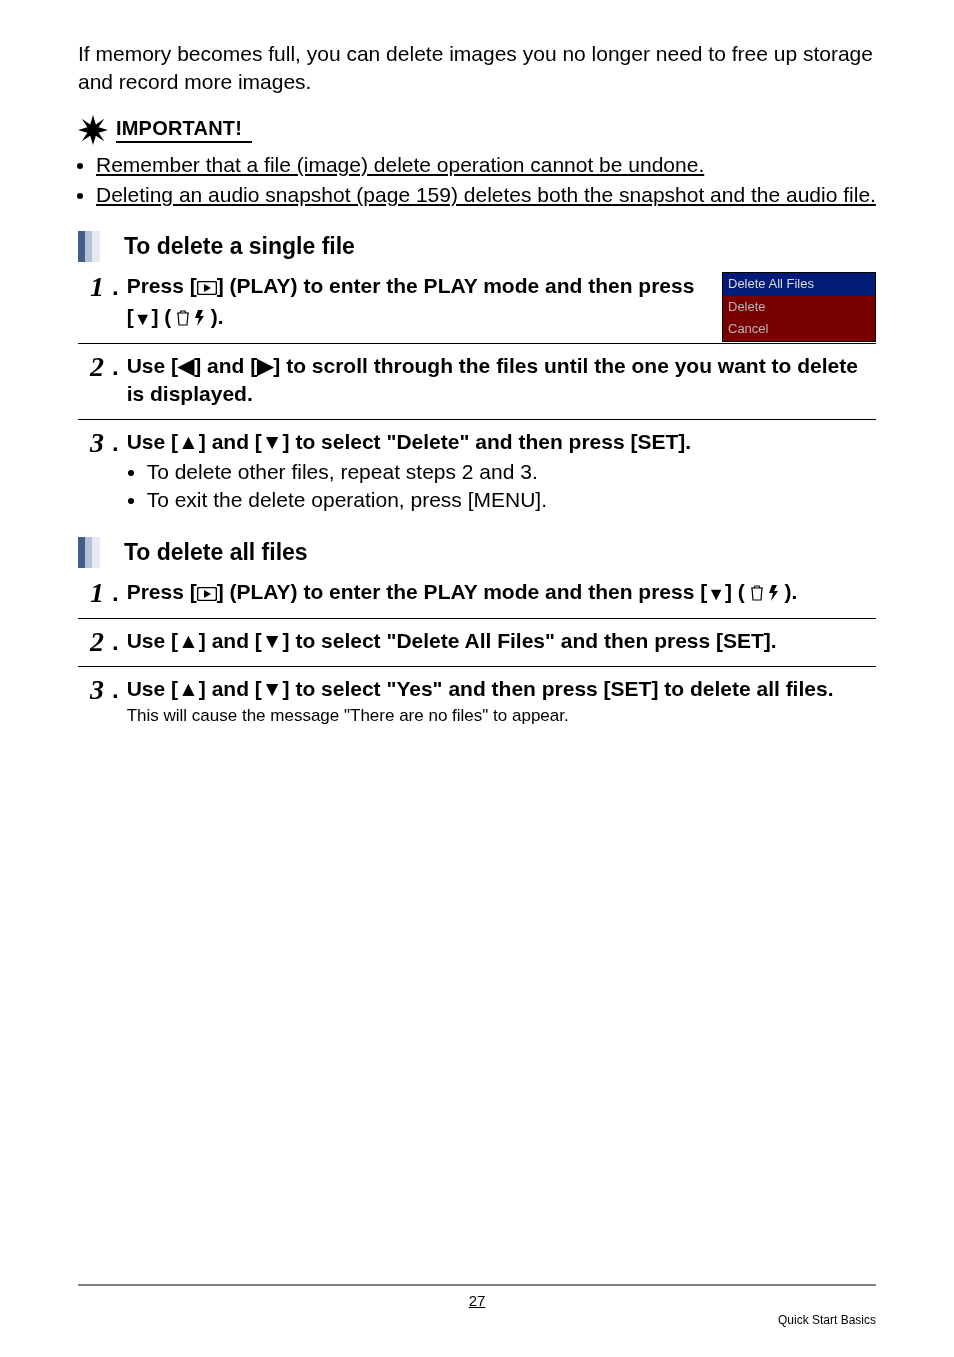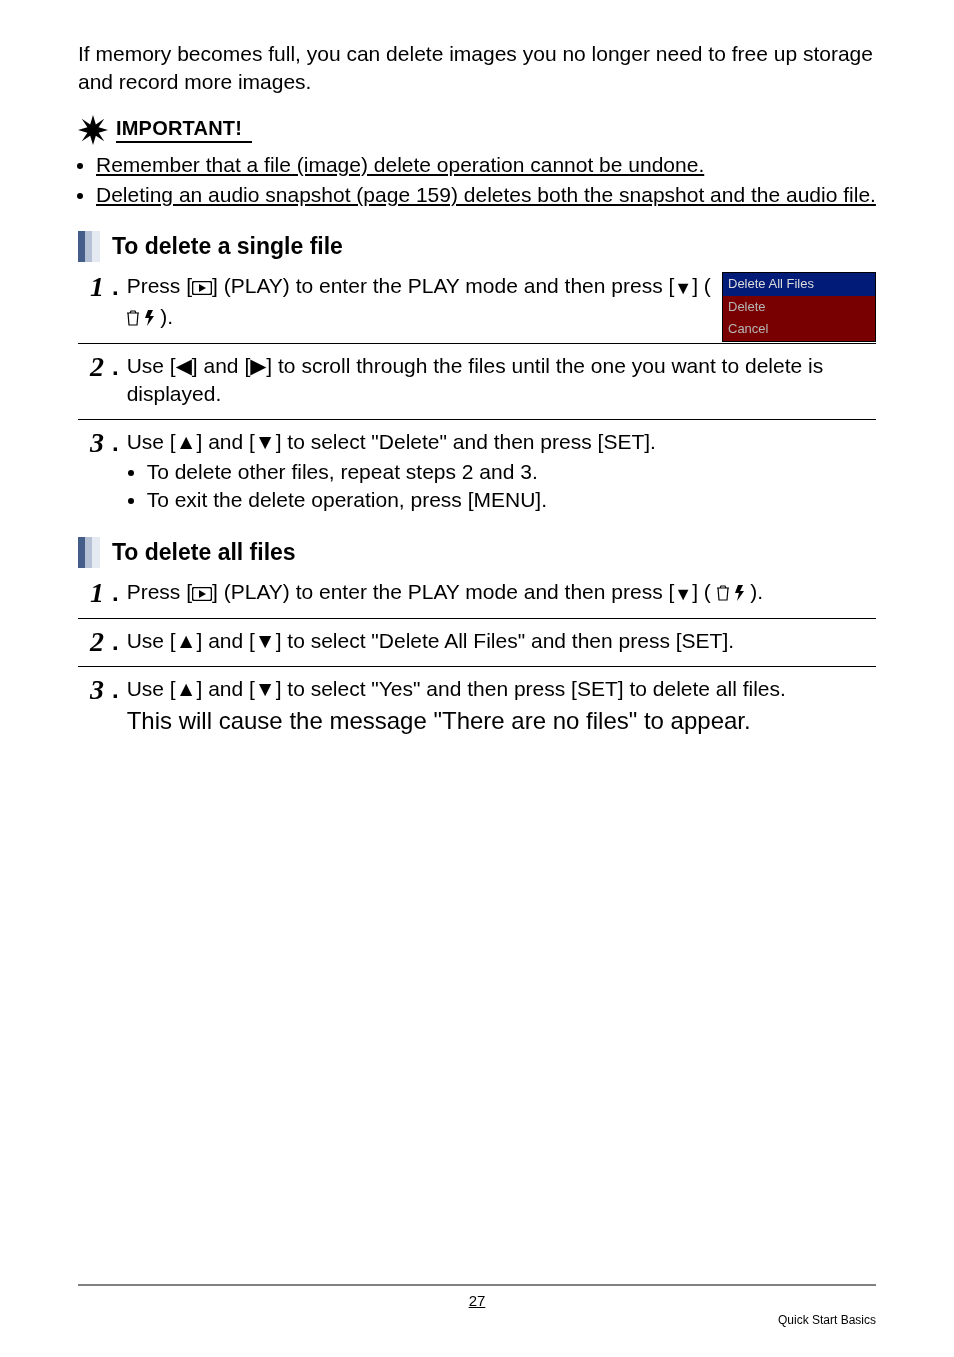--- a/index.html
+++ b/index.html
@@ -71,21 +71,21 @@
   ul.bullets > li { margin: 0 0 2px 0; }
   ul.sub-bullets {
     margin: 2px 0 0 0;
     padding: 0 0 0 56px;
     font-size: 21px;
     line-height: 1.35;
   }
   .sub-heading {
     display: flex;
     align-items: stretch;
-    gap: 12px;
+    gap: 24px;
     margin-top: 22px;
     margin-bottom: 10px;
   }
   .sub-heading .accent {
     display: inline-block;
     width: 22px;
     background: linear-gradient(to right, var(--brand-blue) 0 30%, #b6c1d6 30% 65%, #e4e9f2 65% 100%);
   }
   .sub-heading .label {
     font-weight: bold;
@@ -103,22 +103,22 @@
     font-weight: bold;
     font-style: italic;
     font-size: 28px;
     line-height: 1;
     min-width: 26px;
     text-align: right;
     padding-top: 1px;
   }
   .step-dot { font-size: 24px; font-weight: bold; line-height:1; padding-top:3px; }
   .step-body { flex: 1; }
-  .step-title { font-weight: normal; font-size: 21px; line-height: 1.35; }
-  .step-note { font-size: 24px; line-height: 1.35; margin-top: 2px; }
+  .step-title { font-weight: bold; font-size: 21px; line-height: 1.35; }
+  .step-note { font-size: 17px; line-height: 1.35; margin-top: 2px; }
   hr.rule {
     border: none;
     border-top: 1px solid #000;
     margin: 10px 0 6px 0;
   }
   .glyph {
     display:inline-block;
     vertical-align: -2px;
   }
   .menu-thumb {

